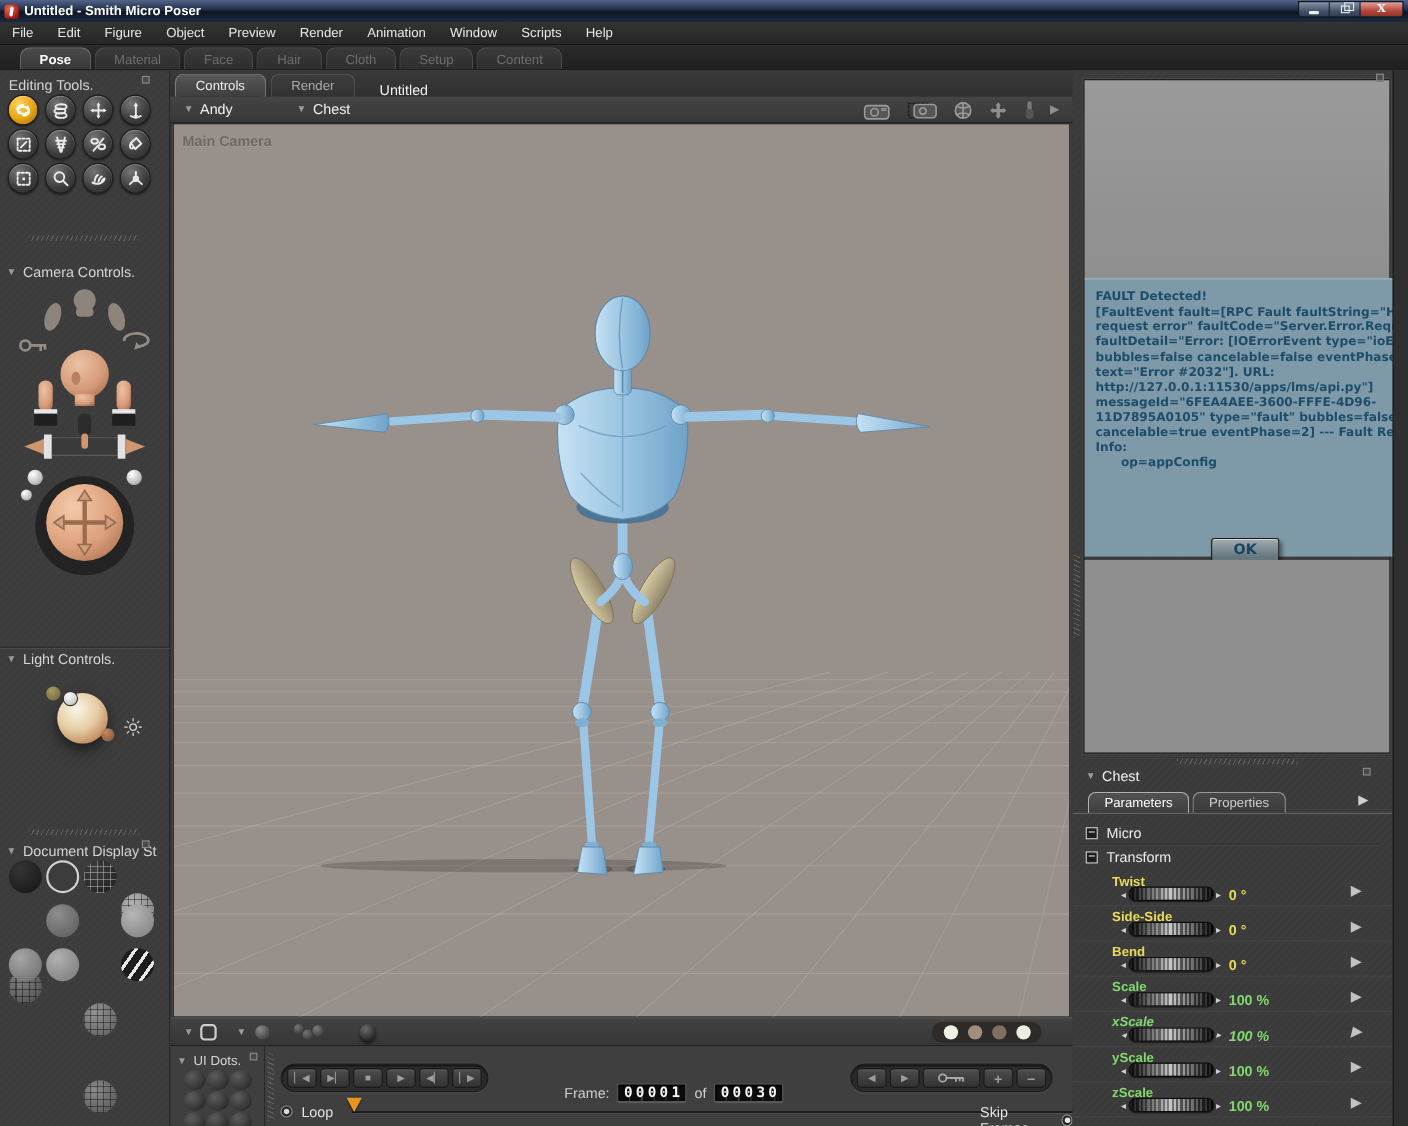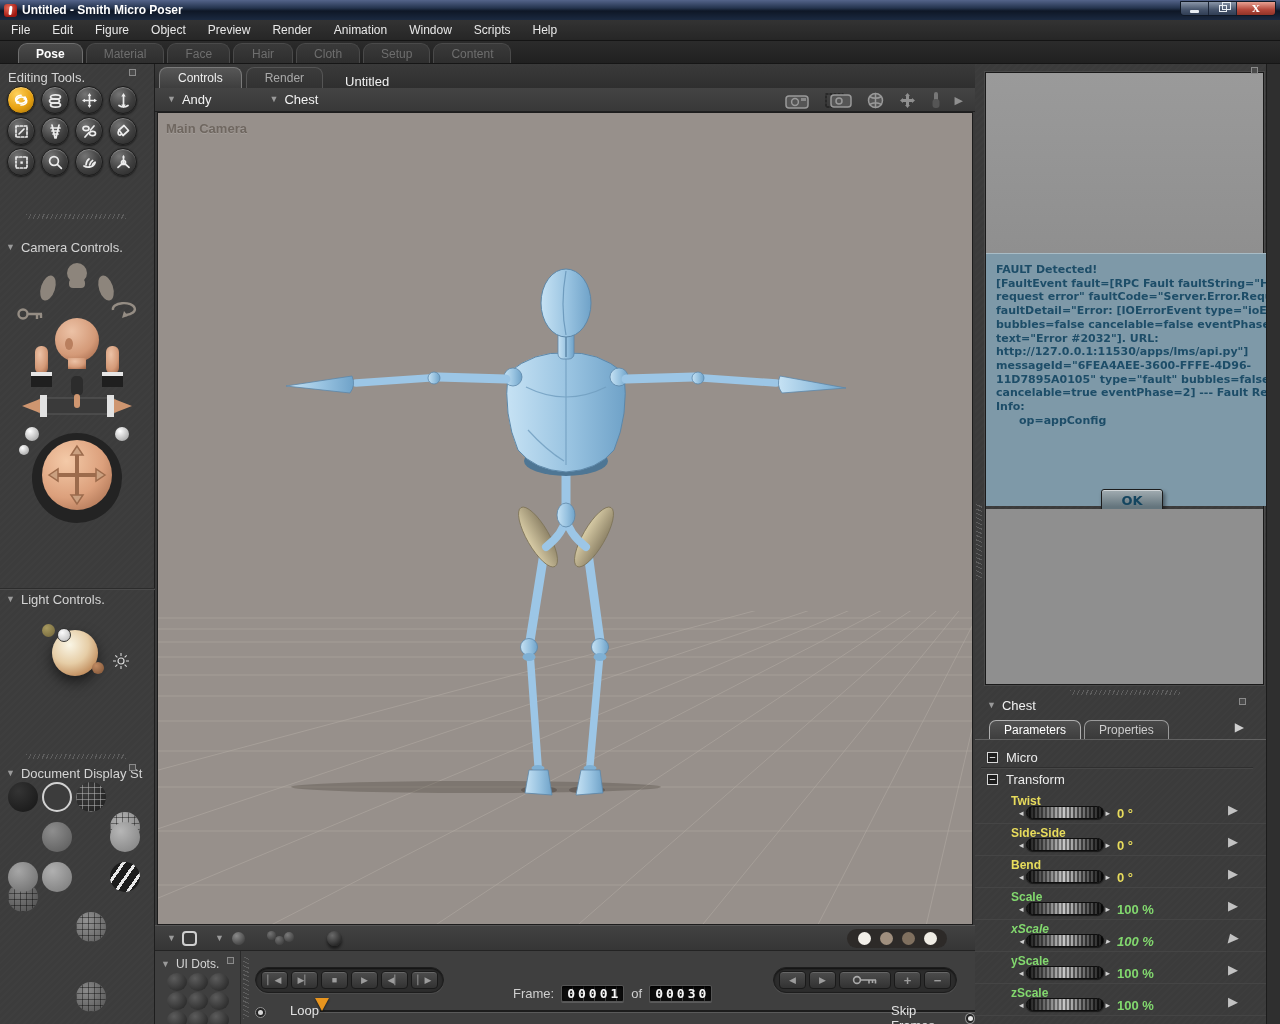--- a/index.html
+++ b/index.html
@@ -108,21 +108,21 @@
   .tbtn{width:27px;height:18px;border-radius:4px;border:1px solid #1a1a1a;background:linear-gradient(#4d4d4d,#323232);
     color:#9c9c9c;font-size:9px;display:flex;align-items:center;justify-content:center;gap:1px;box-shadow:inset 0 1px 0 rgba(255,255,255,.15);}
   .tbtn.wide{width:52px;}
   .tbtn.math{font-size:13px;font-weight:bold;}
   .pill-left{left:100px;top:16px;}
   .pill-right{left:618px;top:16px;}
   .framerow{position:absolute;left:358px;top:20px;display:flex;align-items:center;gap:7px;color:#cfcfcf;font-size:13px;margin-top:14px;}
   .counter{background:#0c0c0c;border:1px solid #555;border-radius:2px;color:#f6f6f6;font-family:"DejaVu Sans Mono",monospace;
     font-size:13px;font-weight:bold;letter-spacing:3px;padding:0 2px 0 5px;box-shadow:inset 0 2px 3px rgba(0,0,0,.9),0 1px 0 rgba(255,255,255,.15);
     background-image:repeating-linear-gradient(90deg,transparent 0 10px,#3c3c3c 10px 11px);}
-  .looprow{position:absolute;left:100px;top:52px;display:flex;align-items:flex-end;gap:24px;color:#e2e2e2;font-size:13px;}
+  .looprow{position:absolute;left:100px;top:52px;display:flex;align-items:center;gap:8px;color:#e2e2e2;font-size:13px;}
   .radio{width:11px;height:11px;border-radius:50%;border:1px solid #909090;background:#242424;position:relative;}
   .radio::after{content:"";position:absolute;left:2px;top:2px;width:5px;height:5px;border-radius:50%;background:#d8d8d8;}
   .timeline{position:absolute;left:165px;top:59px;width:786px;height:3px;background:#1c1c1c;border-bottom:1px solid #5a5a5a;}
   .playhead{position:absolute;left:160px;top:47px;width:0;height:0;border-left:7px solid transparent;border-right:7px solid transparent;border-top:13px solid #e8951e;filter:drop-shadow(0 1px 1px rgba(0,0,0,.6));}
   .skiprow{position:absolute;left:736px;top:52px;display:flex;align-items:center;gap:8px;color:#e2e2e2;font-size:13px;}
   .skiprow .radio::after{background:#e8e8e8;}
 
   
   .rightpanel{position:absolute;left:975px;top:64px;width:305px;height:960px;background:#3b3b3b;
     background-image:repeating-linear-gradient(135deg,rgba(255,255,255,.012) 0 2px,transparent 2px 5px);}

